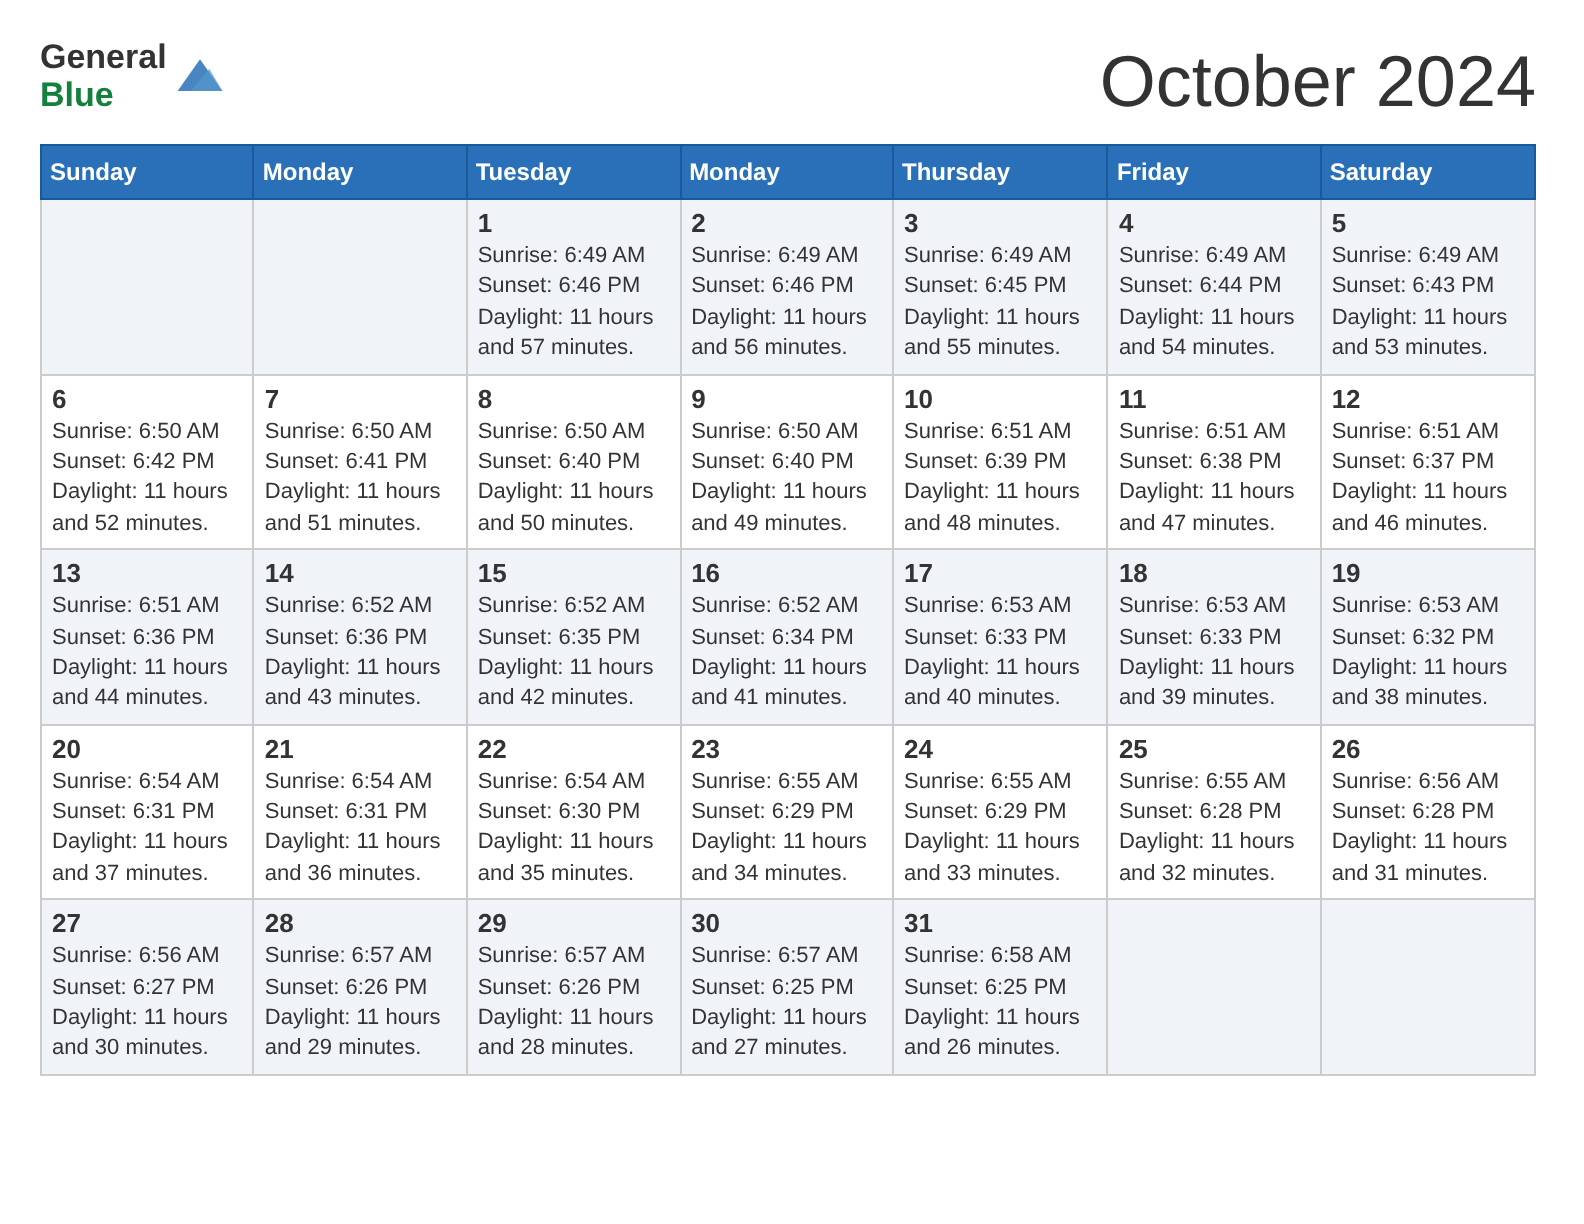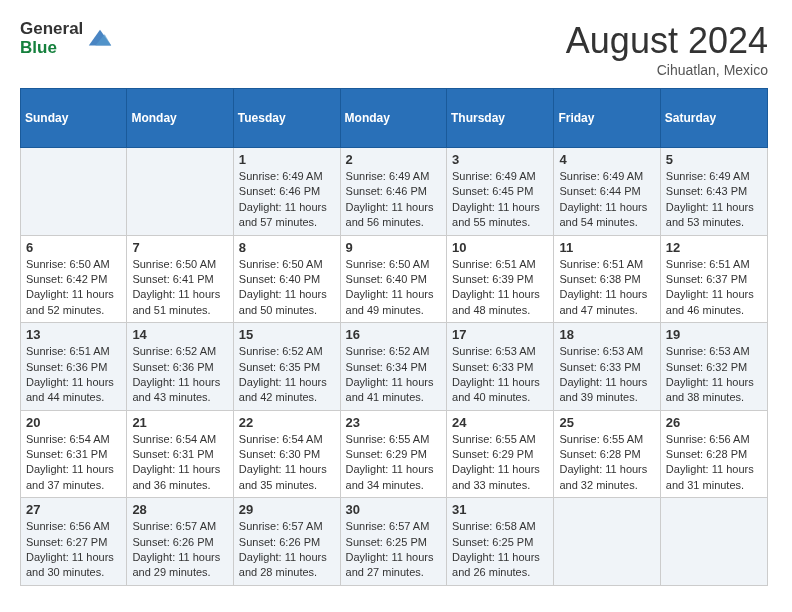--- a/index.html
+++ b/index.html
@@ -43,21 +43,21 @@
       color: #555;
     }
     .calendar {
       width: 100%;
       border-collapse: collapse;
       font-size: 11px;
     }
     .calendar thead th {
       background-color: #2970b8;
       color: #fff;
-      padding: 22px 4px;
+      padding: 6px 4px;
       text-align: left;
       font-size: 12px;
       font-weight: bold;
       border: 1px solid #1a5a9a;
     }
     .calendar tbody td {
       border: 1px solid #ccc;
       vertical-align: top;
       padding: 4px 5px;
       min-height: 70px;
@@ -95,22 +95,21 @@
             <div style="font-size:17px;font-weight:bold;color:#15803d;line-height:1.1;">Blue</div>
           </div>
           <svg class="logo-icon" viewBox="0 0 30 30" xmlns="http://www.w3.org/2000/svg">
             <polygon points="3,22 15,5 27,22" fill="#2970b8" opacity="0.85"></polygon>
             <polygon points="10,22 20,10 27,22" fill="#5599cc" opacity="0.7"></polygon>
           </svg>
         </div>
       </div>
     </div>
     <div class="title-block">
-      <div class="month-title">August 2024</div>
-      <div class="location">Cihuatlan, Mexico</div>
+      <div class="month-title">October 2024</div>
     </div>
   </div>
 
   <table class="calendar">
     <thead>
       <tr>
       <th>Sunday</th>
           <th>Monday</th>
           <th>Tuesday</th>
           <th>Monday</th>

